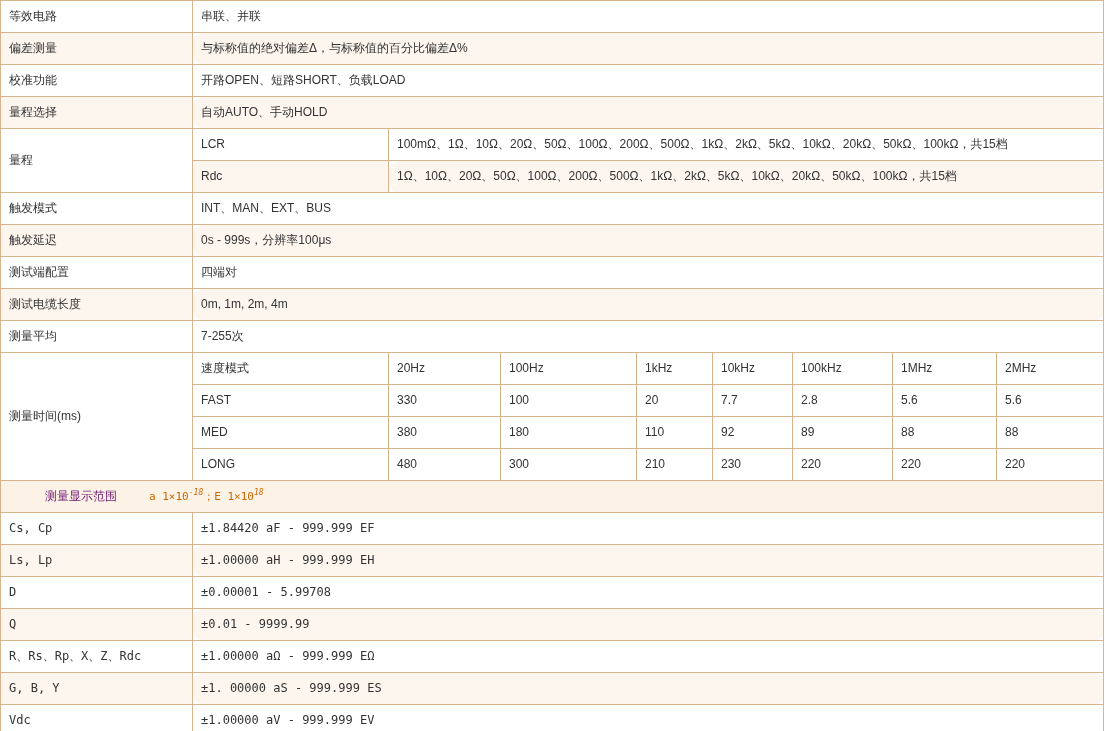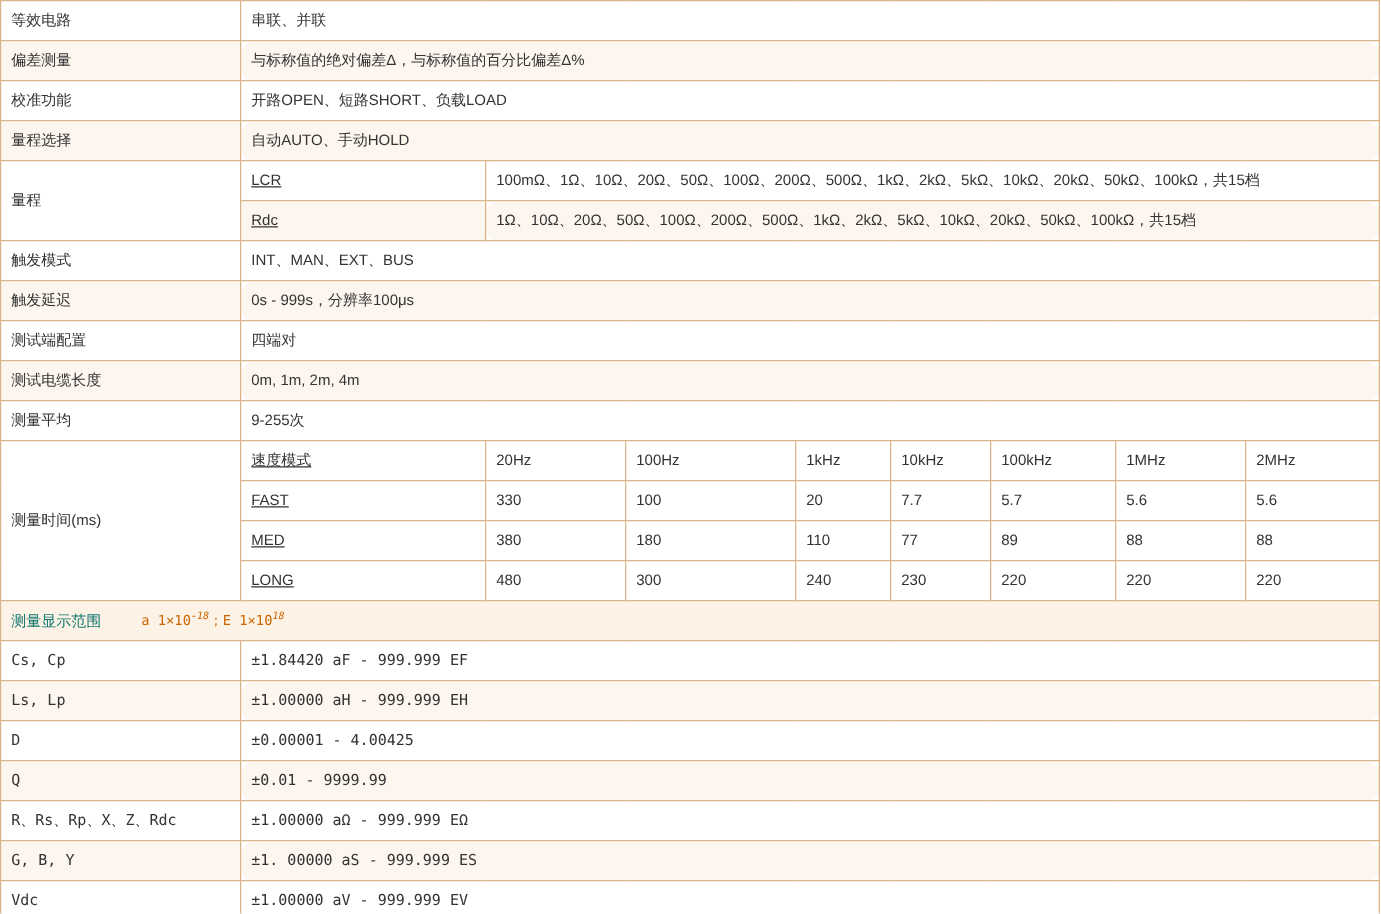--- a/index.html
+++ b/index.html
@@ -40,40 +40,40 @@
   td.label {
     width: 192px;
     color: #333333;
   }
   td.label-tall {
     width: 192px;
     margin-left: 35px;
   }
   td.sub {
     width: 196px;
-    text-decoration: underline;
   }
   td.value {
     color: #333333;
     border-radius: 11px;
   }
   .alt {
     background: #fdf6ef !important;
   }
   .mono {
     font-family: "DejaVu Sans Mono", monospace;
     font-size: 11.5px;
   }
   .rangeband {
     background: #fdf2e6 !important;
     color: #d2691e;
     height: 26px;
   }
   .rangeband .rb-title {
-    color: #0f766e;
+    color: #701a75;
+    margin-left: 36px;
   }
   .rangeband .rb-note {
     color: #cc6600;
     margin-left: 32px;
     font-family: "DejaVu Sans Mono", monospace;
     font-size: 11px;
   }
   sup { font-size: 8px; font-style: italic; }
   td.hdr {
     background: #fdf6ef;
@@ -136,62 +136,62 @@
       <tr>
         <td class="label">测试端配置</td>
         <td class="value" colspan="8">四端对</td>
       </tr>
       <tr>
         <td class="label alt">测试电缆长度</td>
         <td class="value alt" colspan="8">0m, 1m, 2m, 4m</td>
       </tr>
       <tr>
         <td class="label">测量平均</td>
-        <td class="value" colspan="8">9-255次</td>
+        <td class="value" colspan="8">7-255次</td>
       </tr>
 
       <tr>
         <td class="label-tall" rowspan="4">测量时间(ms)</td>
         <td class="sub hdr">速度模式</td>
         <td class="hdr">20Hz</td>
         <td class="hdr">100Hz</td>
         <td class="hdr">1kHz</td>
         <td class="hdr">10kHz</td>
         <td class="hdr">100kHz</td>
         <td class="hdr">1MHz</td>
         <td class="hdr">2MHz</td>
       </tr>
 
       <tr>
         <td class="sub">FAST</td>
         <td>330</td>
         <td>100</td>
         <td>20</td>
         <td>7.7</td>
-        <td>5.7</td>
+        <td>2.8</td>
         <td>5.6</td>
         <td>5.6</td>
       </tr>
 
       <tr>
         <td class="sub">MED</td>
         <td>380</td>
         <td>180</td>
         <td>110</td>
-        <td>77</td>
+        <td>92</td>
         <td>89</td>
         <td>88</td>
         <td>88</td>
       </tr>
 
       <tr>
         <td class="sub">LONG</td>
         <td>480</td>
         <td>300</td>
-        <td>240</td>
+        <td>210</td>
         <td>230</td>
         <td>220</td>
         <td>220</td>
         <td>220</td>
       </tr>
 
       <tr>
         <td class="rangeband" colspan="9">
           <span class="rb-title">测量显示范围</span><span class="rb-note"><span>a 1×10</span><sup>-18</sup><span>；E 1×10</span><sup>18</sup></span>
         </td>
@@ -200,21 +200,21 @@
       <tr>
         <td class="label mono">Cs, Cp</td>
         <td class="value mono" colspan="8">±1.84420 aF - 999.999 EF</td>
       </tr>
       <tr>
         <td class="label mono alt">Ls, Lp</td>
         <td class="value mono alt" colspan="8">±1.00000 aH - 999.999 EH</td>
       </tr>
       <tr>
         <td class="label mono">D</td>
-        <td class="value mono" colspan="8">±0.00001 - 4.00425</td>
+        <td class="value mono" colspan="8">±0.00001 - 5.99708</td>
       </tr>
       <tr>
         <td class="label mono alt">Q</td>
         <td class="value mono alt" colspan="8">±0.01 - 9999.99</td>
       </tr>
       <tr>
         <td class="label mono">R、Rs、Rp、X、Z、Rdc</td>
         <td class="value mono" colspan="8">±1.00000 aΩ - 999.999 EΩ</td>
       </tr>
       <tr>

